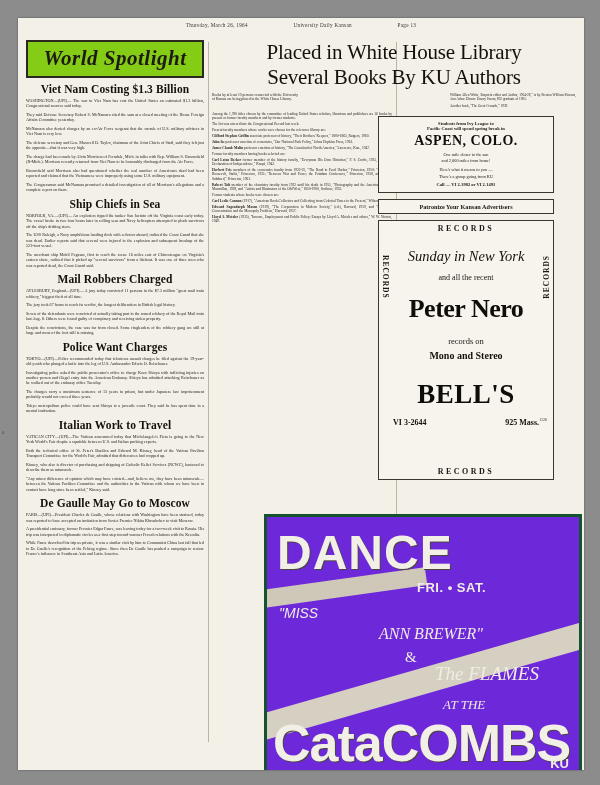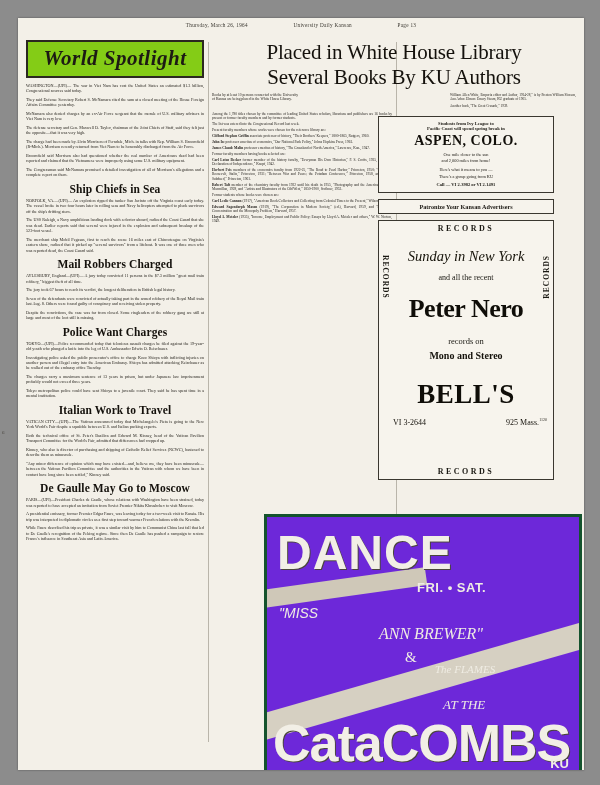--- a/index.html
+++ b/index.html
@@ -202,21 +202,21 @@
     letter-spacing: 0.5px;
     margin-top: 18px;
     color: #0f0d08;
   }
   .bells-foot {
     display: flex;
     justify-content: space-between;
     padding: 0 14px;
     margin-top: 8px;
     font-size: 8px;
-    font-weight: normal;
+    font-weight: bold;
     color: #15120c;
     gap: 19px;
   }
 
   
   .poster {
     position: absolute;
     left: 246px;
     top: 496px;
     width: 312px;
@@ -270,21 +270,21 @@
     top: 132px;
     font-size: 15px;
     color: #efece3;
     font-family: "Liberation Serif", serif;
   }
   .poster .flames {
     position: absolute;
     left: 168px;
     top: 146px;
     font-family: "Liberation Serif", serif;
-    font-size: 11px;
+    font-size: 19px;
     font-style: italic;
     color: #efece3;
   }
   .poster .atthe {
     position: absolute;
     left: 176px;
     top: 180px;
     font-family: "Liberation Serif", serif;
     font-size: 13px;
     font-style: italic;
@@ -333,20 +333,21 @@
   </div>
 
   <div class="rule-v" style="left:190px;"></div>
   <div class="rule-v" style="left:378px;"></div>
 
   <div class="col col-left">
     <div class="ws-box">
       <div class="ws-title">World Spotlight</div>
     </div>
 
+    <h2 class="sub big">Viet Nam Costing $1.3 Billion</h2>
     <p class="body-text">WASHINGTON—(UPI)— The war in Viet Nam has cost the United States an estimated $1.3 billion, Congressional sources said today.</p>
     <p class="body-text">They said Defense Secretary Robert S. McNamara cited the sum at a closed meeting of the House Foreign Affairs Committee yesterday.</p>
     <p class="body-text">McNamara also denied charges by an ex-Air Force sergeant that the morale of U.S. military advisers in Viet Nam is very low.</p>
     <p class="body-text">The defense secretary and Gen. Maxwell D. Taylor, chairman of the Joint Chiefs of Staff, said they felt just the opposite—that it was very high.</p>
     <p class="body-text">The charge had been made by Alvin Morrison of Ferndale, Mich. in talks with Rep. William S. Broomfield (R-Mich.). Morrison recently returned from Viet Nam to be honorably discharged from the Air Force.</p>
     <p class="body-text">Broomfield said Morrison also had questioned whether the real number of Americans dead had been reported and claimed that the Vietnamese were improperly using some U.S. military equipment.</p>
     <p class="body-text">The Congressman said McNamara promised a detailed investigation of all of Morrison's allegations and a complete report on them.</p>
 
     <h2 class="sub big">Ship Chiefs in Sea</h2>
     <p class="body-text">NORFOLK, VA.—(UPI)— An explosion ripped the tanker San Jacinto off the Virginia coast early today. The vessel broke in two four hours later in rolling seas and Navy helicopters attempted to pluck survivors off the ship's drifting stern.</p>

